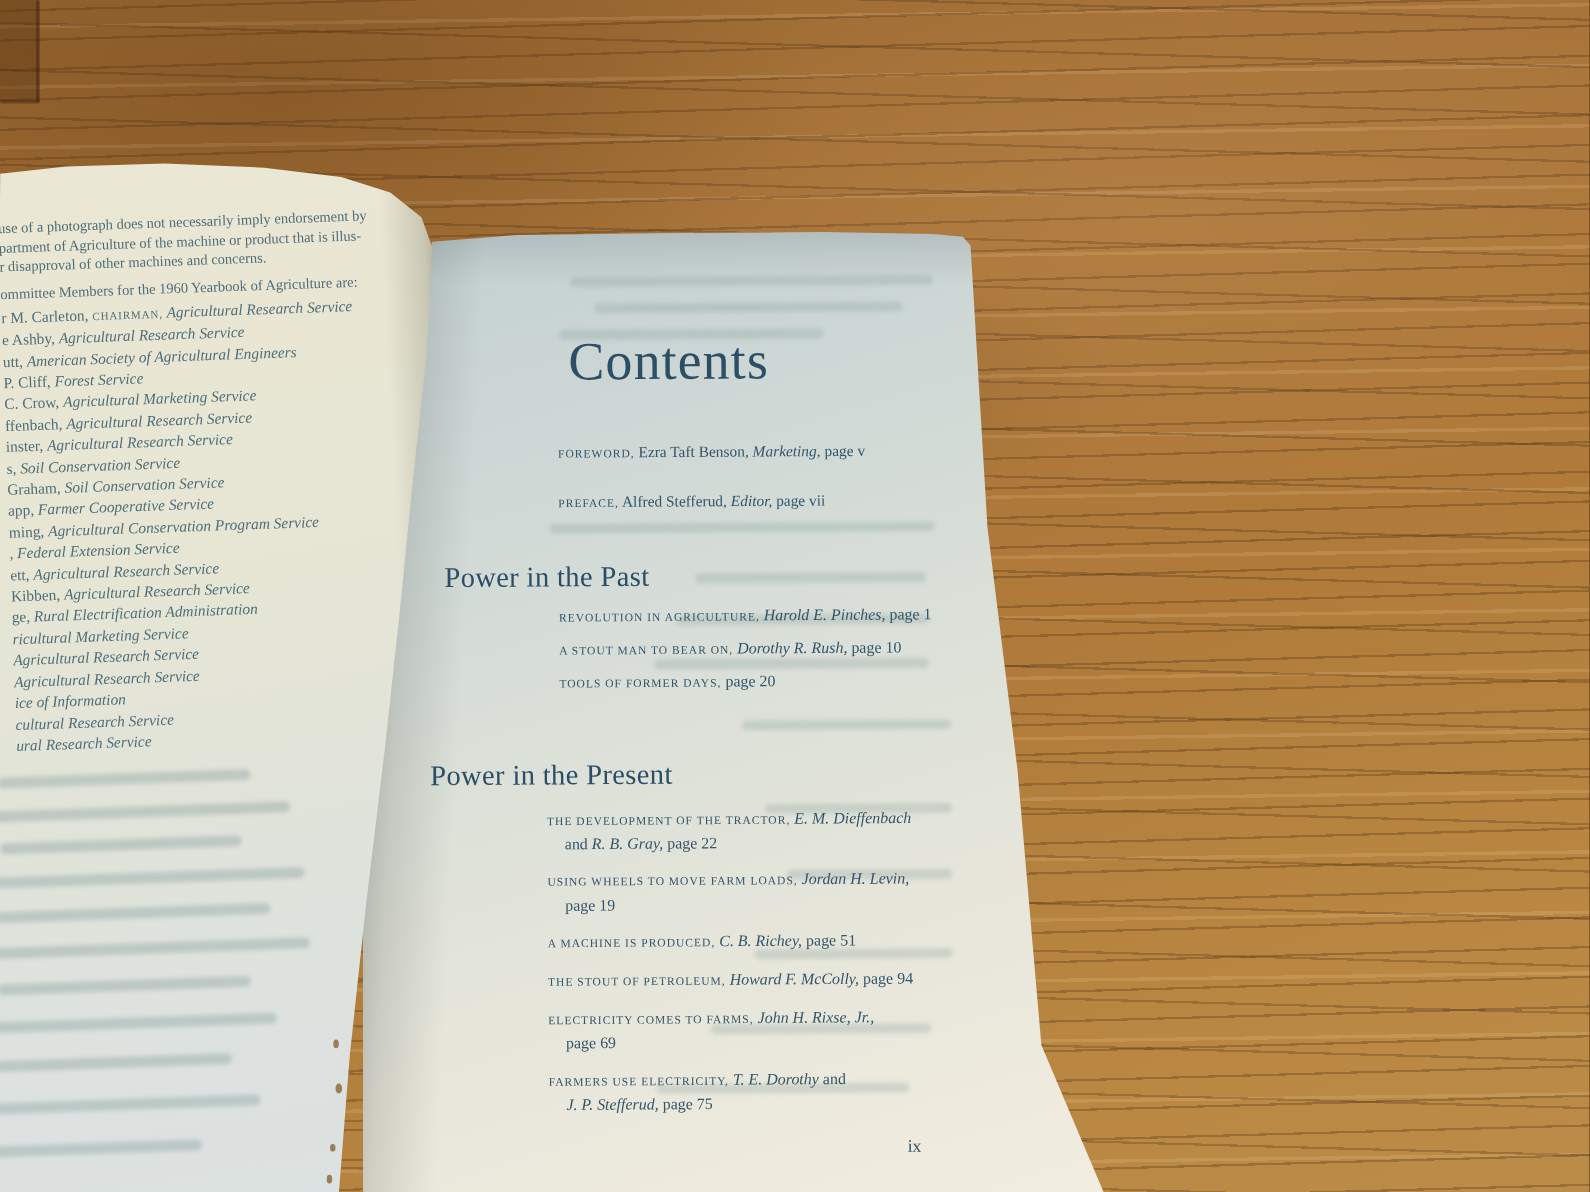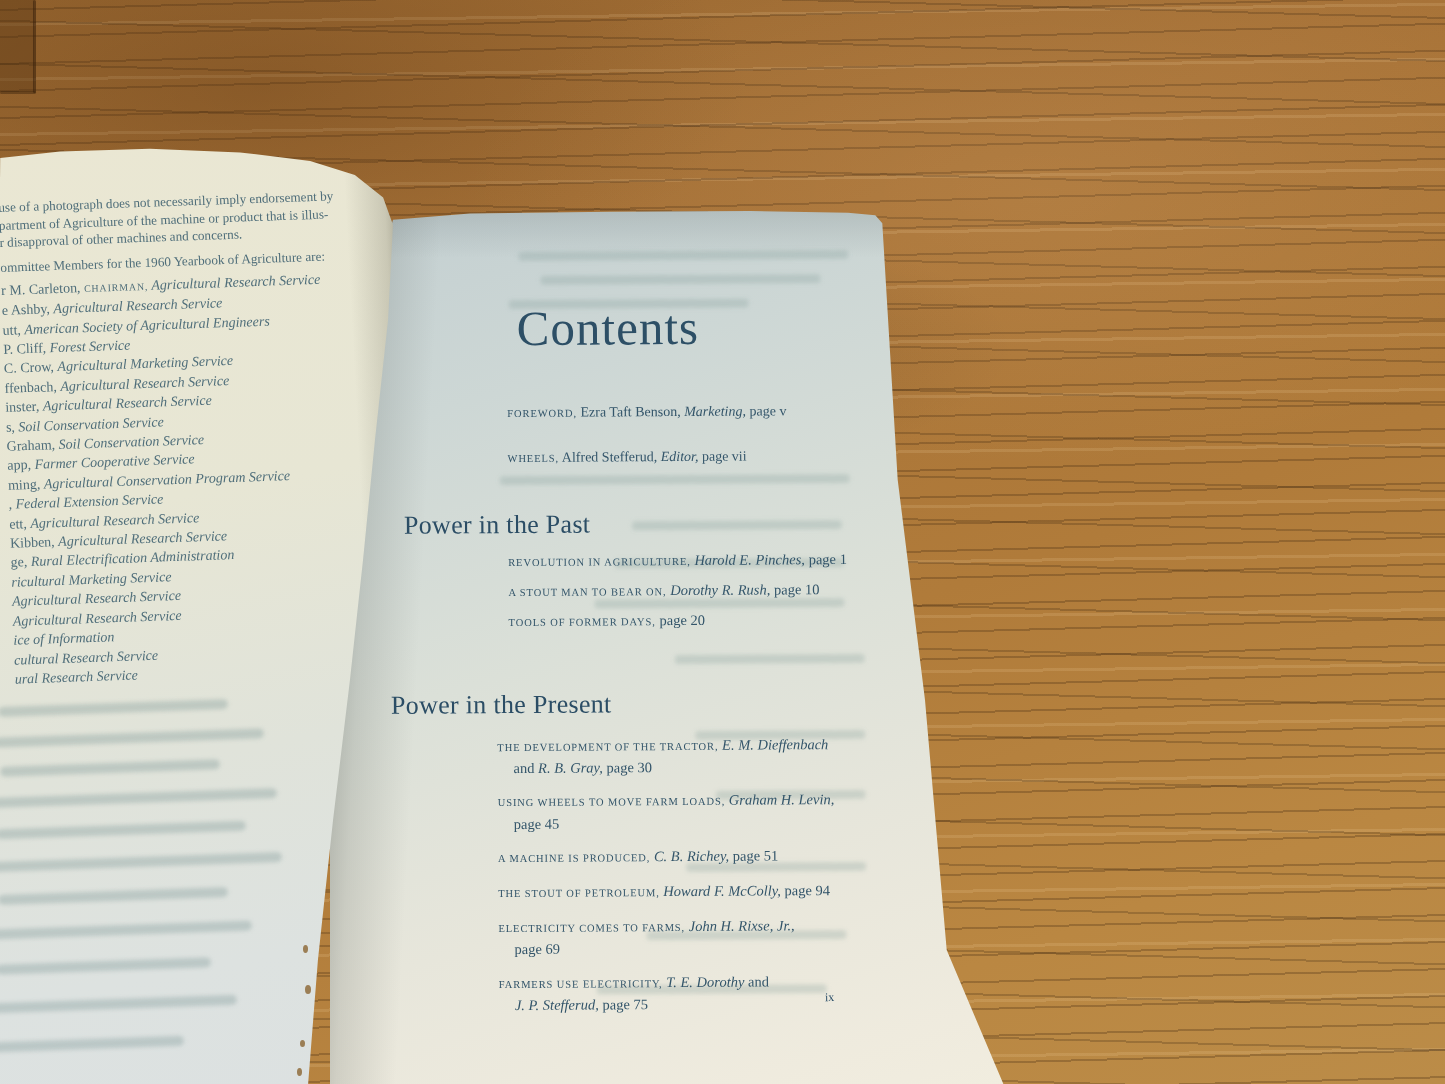--- a/index.html
+++ b/index.html
@@ -37,21 +37,21 @@
   .section{position:absolute;}
   .s1{left:72px;top:303px;}
   .s2{left:58px;top:483px;}
   .section h2{margin:0;font-weight:400;font-size:26px;line-height:36px;color:#2b4d65;letter-spacing:0.3px;}
   .entries{font-size:14.5px;width:440px;margin-top:2px;}
   .s1 .entries{margin-left:104px;}
   .s2 .entries{margin-left:106px;}
   .entries .tline{line-height:20.2px;white-space:nowrap;}
   .s1 .tline.first{margin-top:8px;}
   .s2 .tline.first{margin-top:13px;}
-  .folio{position:absolute;left:490px;top:788px;font-size:12px;color:#2e506a;}
+  .folio{position:absolute;left:490px;top:832px;font-size:16px;color:#2e506a;}
   .seg-c{font-size:10.5px;letter-spacing:0.9px;}
   .seg-i{font-style:italic;}
   .seg-r{font-style:normal;}
 
   
   .left-page{position:absolute;left:-8px;top:143px;width:410px;height:941px;
     filter:drop-shadow(8px 4px 10px rgba(55,32,8,0.5));
     clip-path:polygon(2% 1.6%,16.6% .9%,38.5% .6%,60.5% 1%,77.6% 1.9%,88.5% 3.4%,95.4% 5.8%,97.8% 8.7%,
       96.6% 18.8%,93.4% 31.6%,90.5% 44.3%,87.3% 57.1%,83.2% 71.9%,79.5% 86.8%,77.1% 100%,0 100%);
     background:
@@ -98,39 +98,39 @@
       <div class="ghost" style="left:362px;top:528px;width:170px;"></div>
       <div class="ghost" style="left:382px;top:588px;width:150px;"></div>
       <div class="ghost" style="left:352px;top:660px;width:180px;"></div>
       <div class="ghost" style="left:312px;top:728px;width:200px;"></div>
       <div class="ghost" style="left:262px;top:782px;width:230px;"></div>
 
       <h1 class="contents-heading">Contents</h1>
 
       <div class="fm">
           <div class="tline"><span class="seg-c">FOREWORD,</span><span class="seg-r"> Ezra Taft Benson, </span><span class="seg-i">Marketing,</span><span class="seg-r"> page v</span></div>
-          <div class="tline"><span class="seg-c">WHEELS,</span><span class="seg-r"> Alfred Stefferud, </span><span class="seg-i">Editor,</span><span class="seg-r"> page vii</span></div>
+          <div class="tline"><span class="seg-c">PREFACE,</span><span class="seg-r"> Alfred Stefferud, </span><span class="seg-i">Editor,</span><span class="seg-r"> page vii</span></div>
         </div>
 
       <div class="section s1">
         <h2>Power in the Past</h2>
         <div class="entries">
             <div class="tline first"><span class="seg-c">REVOLUTION IN AGRICULTURE,</span><span class="seg-r"> </span><span class="seg-i">Harold E. Pinches,</span><span class="seg-r"> page 1</span></div>
             <div class="tline first"><span class="seg-c">A STOUT MAN TO BEAR ON,</span><span class="seg-r"> </span><span class="seg-i">Dorothy R. Rush,</span><span class="seg-r"> page 10</span></div>
             <div class="tline first"><span class="seg-c">TOOLS OF FORMER DAYS,</span><span class="seg-r"> page 20</span></div>
           </div>
       </div>
 
       <div class="section s2">
         <h2>Power in the Present</h2>
         <div class="entries">
             <div class="tline first"><span class="seg-c">THE DEVELOPMENT OF THE TRACTOR,</span><span class="seg-r"> </span><span class="seg-i">E. M. Dieffenbach</span></div>
-            <div class="tline" style="padding-left: 16px;"><span class="seg-r">and </span><span class="seg-i">R. B. Gray,</span><span class="seg-r"> page 30</span></div>
-            <div class="tline first"><span class="seg-c">USING WHEELS TO MOVE FARM LOADS,</span><span class="seg-r"> </span><span class="seg-i">Graham H. Levin,</span></div>
-            <div class="tline" style="padding-left: 16px;"><span class="seg-r">page 45</span></div>
+            <div class="tline" style="padding-left: 16px;"><span class="seg-r">and </span><span class="seg-i">R. B. Gray,</span><span class="seg-r"> page 22</span></div>
+            <div class="tline first"><span class="seg-c">USING WHEELS TO MOVE FARM LOADS,</span><span class="seg-r"> </span><span class="seg-i">Jordan H. Levin,</span></div>
+            <div class="tline" style="padding-left: 16px;"><span class="seg-r">page 19</span></div>
             <div class="tline first"><span class="seg-c">A MACHINE IS PRODUCED,</span><span class="seg-r"> </span><span class="seg-i">C. B. Richey,</span><span class="seg-r"> page 51</span></div>
             <div class="tline first"><span class="seg-c">THE STOUT OF PETROLEUM,</span><span class="seg-r"> </span><span class="seg-i">Howard F. McColly,</span><span class="seg-r"> page 94</span></div>
             <div class="tline first"><span class="seg-c">ELECTRICITY COMES TO FARMS,</span><span class="seg-r"> </span><span class="seg-i">John H. Rixse, Jr.,</span></div>
             <div class="tline" style="padding-left: 16px;"><span class="seg-r">page 69</span></div>
             <div class="tline first"><span class="seg-c">FARMERS USE ELECTRICITY,</span><span class="seg-r"> </span><span class="seg-i">T. E. Dorothy</span><span class="seg-r"> and</span></div>
             <div class="tline" style="padding-left: 16px;"><span class="seg-i">J. P. Stefferud,</span><span class="seg-r"> page 75</span></div>
           </div>
       </div>
 
       <div class="folio">ix</div>

